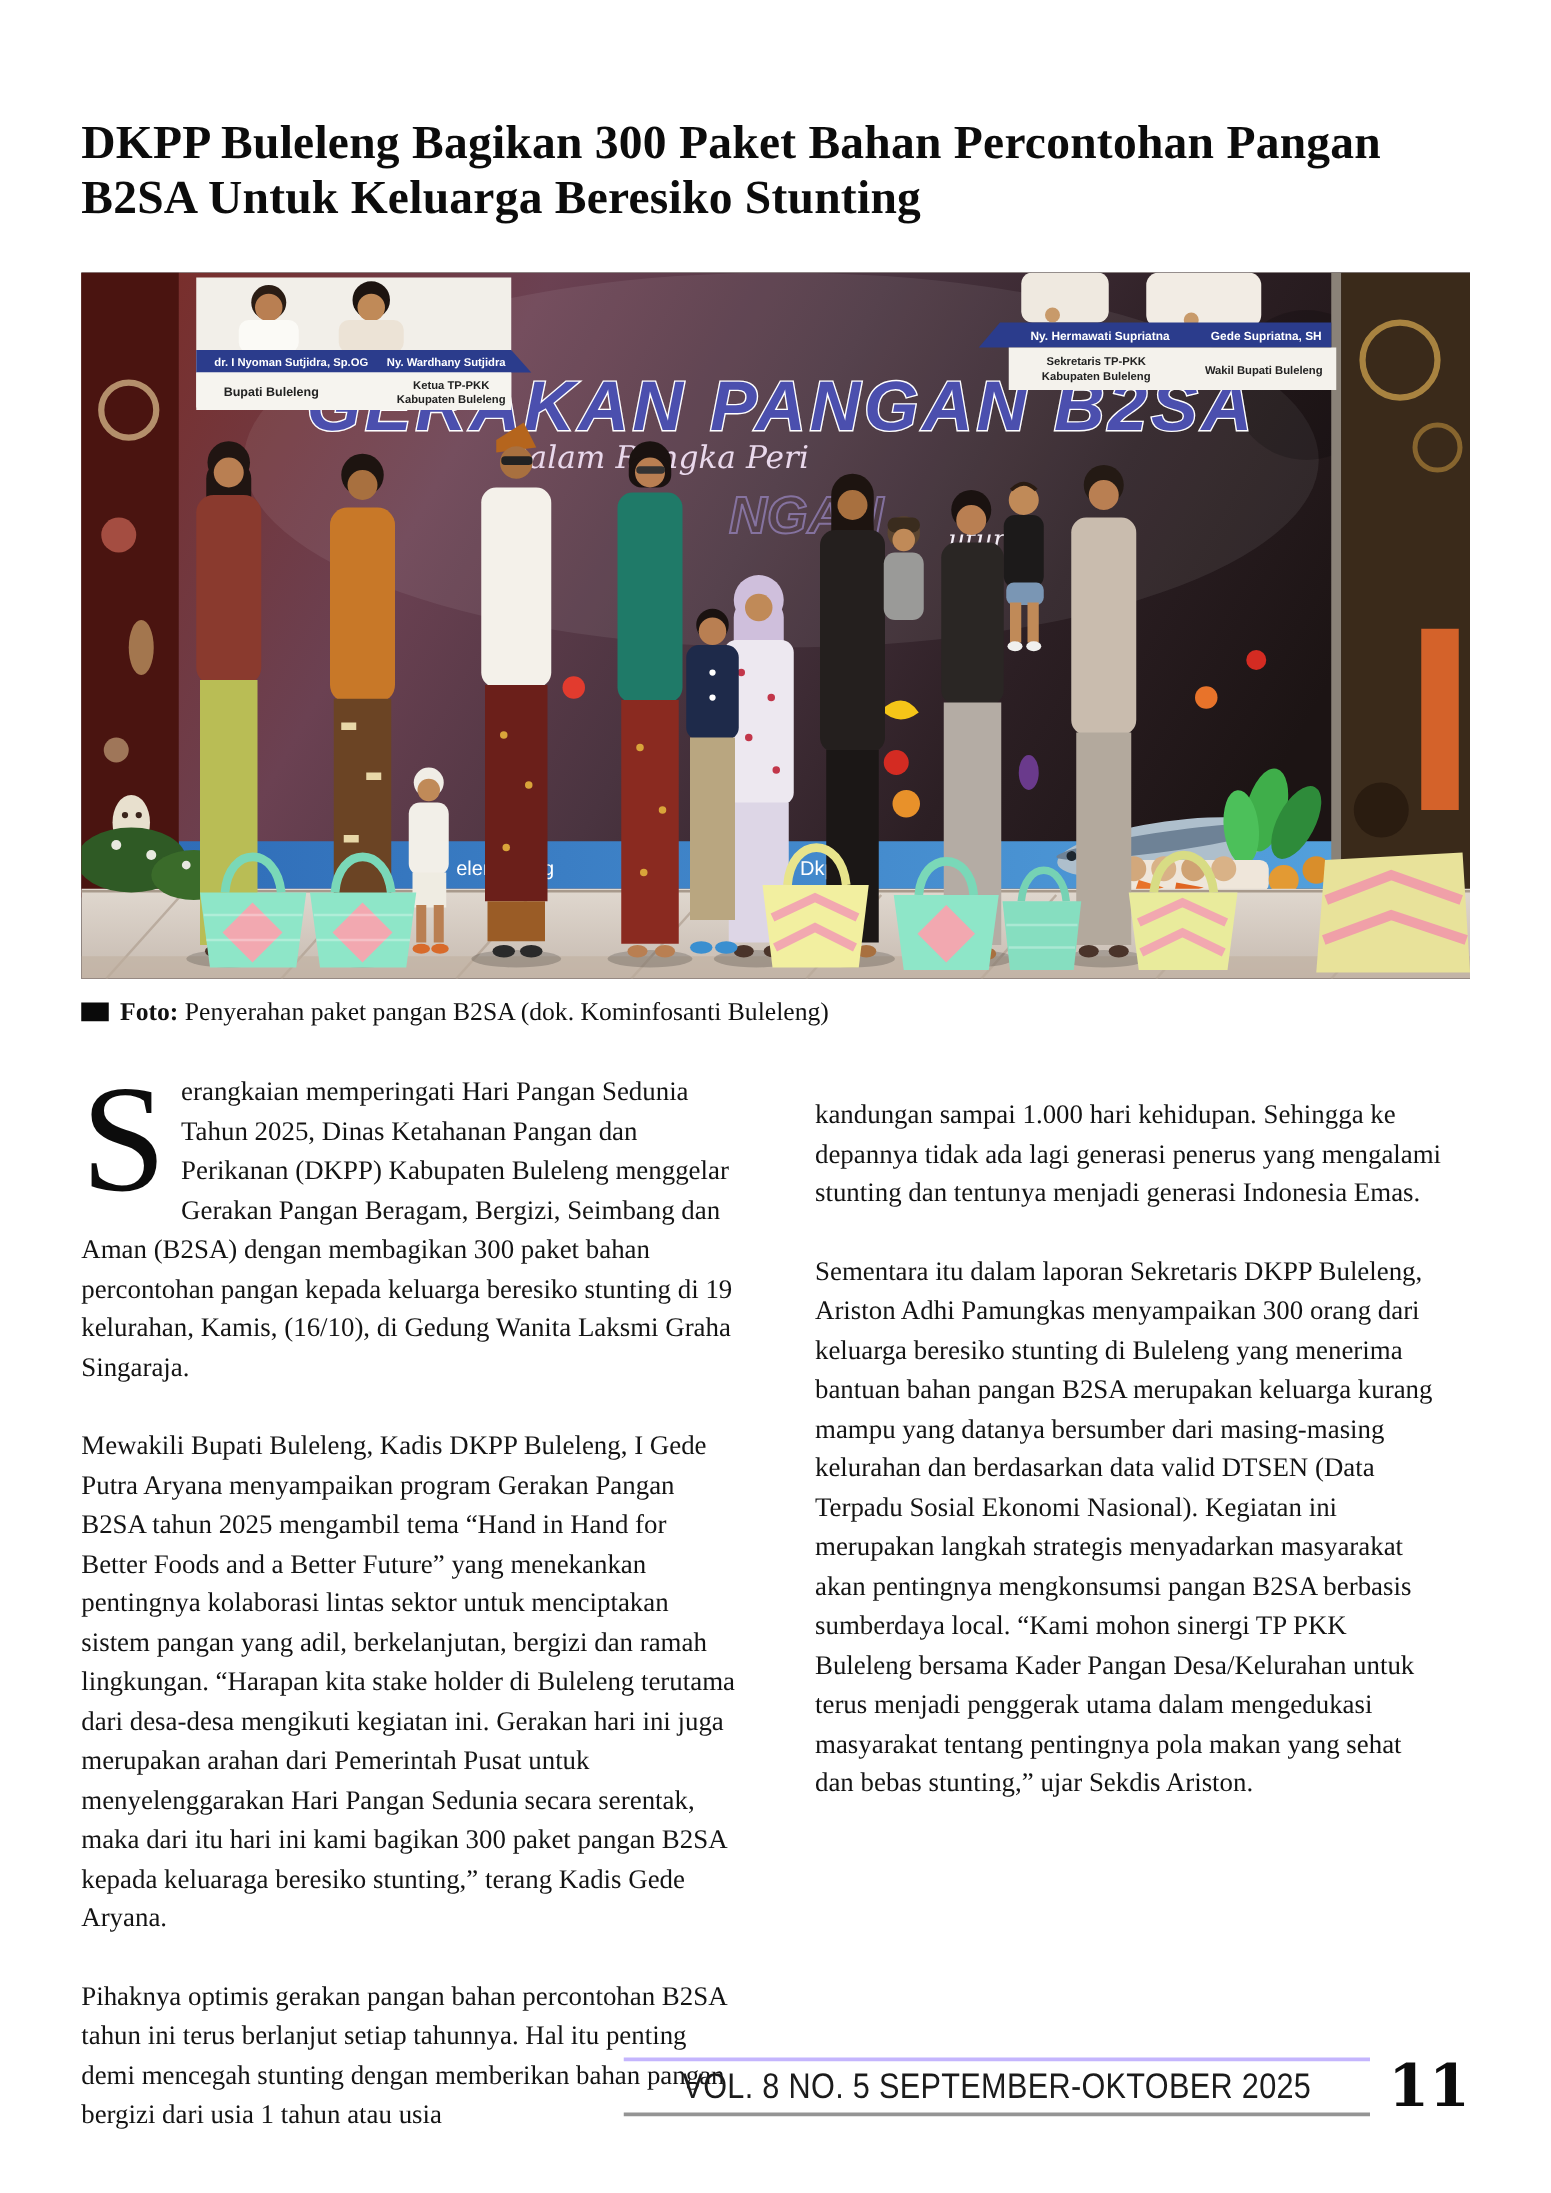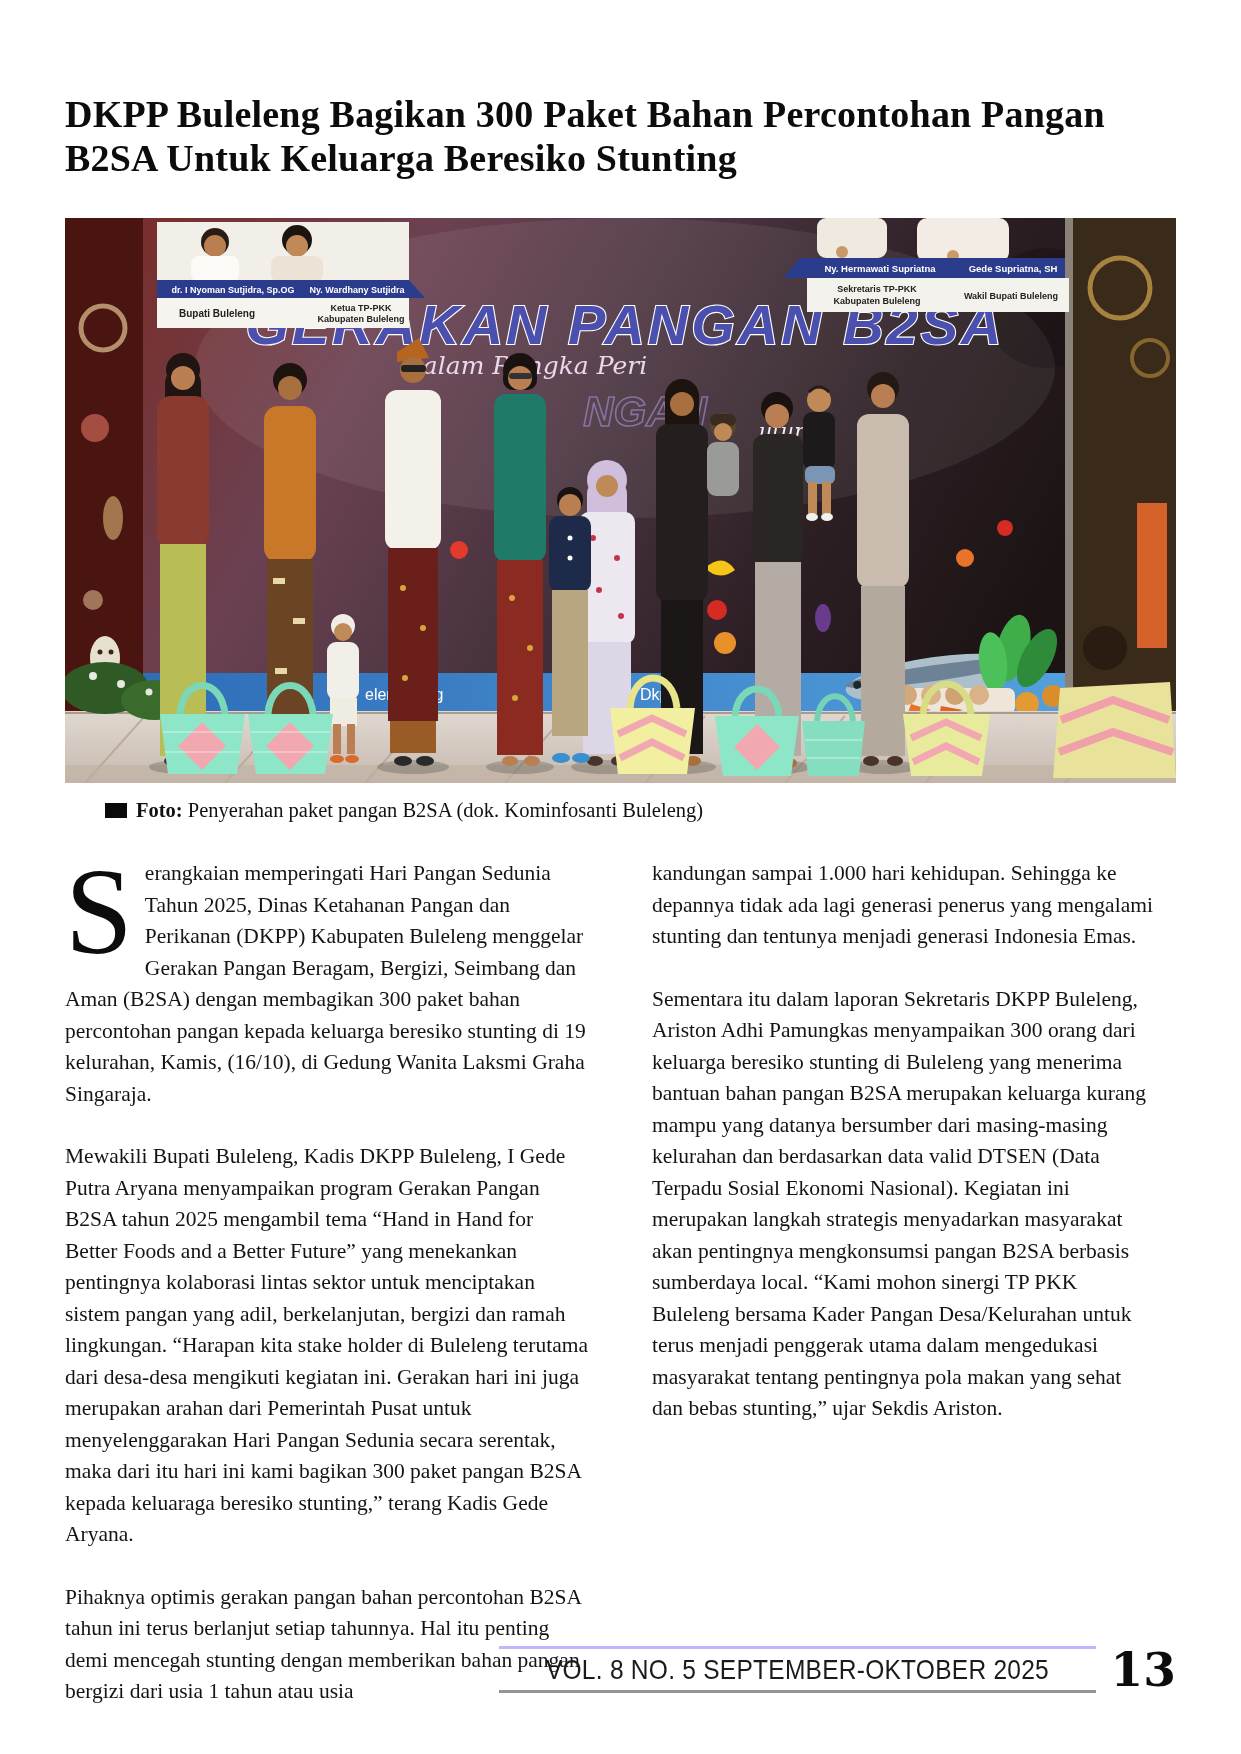--- a/index.html
+++ b/index.html
@@ -15,29 +15,29 @@
 
   
   .title{position:absolute;top:92px;left:65px;width:1111px;margin:0;
          font-family:"Liberation Serif",serif;font-weight:bold;font-size:38px;line-height:1.17;color:#0c0c0c;letter-spacing:0.2px;}
 
   
   .photo{position:absolute;top:218px;left:65px;width:1111px;height:565px;overflow:hidden;background:#2a1d1b;}
   .photo svg{display:block;}
 
   
-  .caption{position:absolute;top:799px;left:65px;width:1111px;font-size:20.5px;color:#111;margin-left:40px;}
+  .caption{position:absolute;top:799px;left:65px;width:1111px;font-size:20.5px;color:#111;}
   .caption-marker{display:inline-block;width:22px;height:15px;background:#0a0a0a;margin-right:9px;vertical-align:-1px;}
   .caption b{font-weight:bold;}
 
   
   .columns{position:absolute;top:858px;left:65px;width:1111px;display:flex;gap:64px;}
   .col{font-size:21.5px;line-height:31.5px;color:#141414;text-align:left;}
   .col.left{width:523px;}
-  .col.right{width:501px;}
+  .col.right{width:501px;margin-top:18px;}
   .col p{margin:0 0 31px 0;}
   .dropcap{float:left;font-size:122px;line-height:0.76;padding:8px 12px 0 0;font-family:"Liberation Serif",serif;color:#0c0c0c;}
 
   
   .footer{position:absolute;top:1646px;right:65px;display:flex;align-items:center;gap:15px;}
   .vol-box{border-top:3px solid #c4b5fd;border-bottom:3px solid #949494;padding:4px 6px;
            font-family:"Liberation Sans",sans-serif;font-size:28.5px;color:#1b1b1b;white-space:nowrap;}
   .vol-box span{display:inline-block;transform:scaleX(0.86);transform-origin:center;letter-spacing:0.3px;}
   .page-number{font-family:"DejaVu Serif",serif;font-size:47px;font-weight:bold;line-height:1;color:#0c0c0c;}
 </style>
@@ -395,16 +395,16 @@
       <p>Pihaknya optimis gerakan pangan bahan percontohan B2SA tahun ini terus berlanjut setiap tahunnya. Hal itu penting demi mencegah stunting dengan memberikan bahan pangan bergizi dari usia 1 tahun atau usia</p>
     </div>
     <div class="col right">
       <p>kandungan sampai 1.000 hari kehidupan. Sehingga ke depannya tidak ada lagi generasi penerus yang mengalami stunting dan tentunya menjadi generasi Indonesia Emas.</p>
       <p>Sementara itu dalam laporan Sekretaris DKPP Buleleng, Ariston Adhi Pamungkas menyampaikan 300 orang dari keluarga beresiko stunting di Buleleng yang menerima bantuan bahan pangan B2SA merupakan keluarga kurang mampu yang datanya bersumber dari masing-masing kelurahan dan berdasarkan data valid DTSEN (Data Terpadu Sosial Ekonomi Nasional). Kegiatan ini merupakan langkah strategis menyadarkan masyarakat akan pentingnya mengkonsumsi pangan B2SA berbasis sumberdaya local. “Kami mohon sinergi TP PKK Buleleng bersama Kader Pangan Desa/Kelurahan untuk terus menjadi penggerak utama dalam mengedukasi masyarakat tentang pentingnya pola makan yang sehat dan bebas stunting,” ujar Sekdis Ariston.</p>
     </div>
   </div>
 
   <div class="footer">
     <div class="vol-box"><span>VOL. 8  NO. 5 SEPTEMBER-OKTOBER 2025</span></div>
-    <div class="page-number">13</div>
+    <div class="page-number">11</div>
   </div>
 
 </div>
 
 </body></html>

